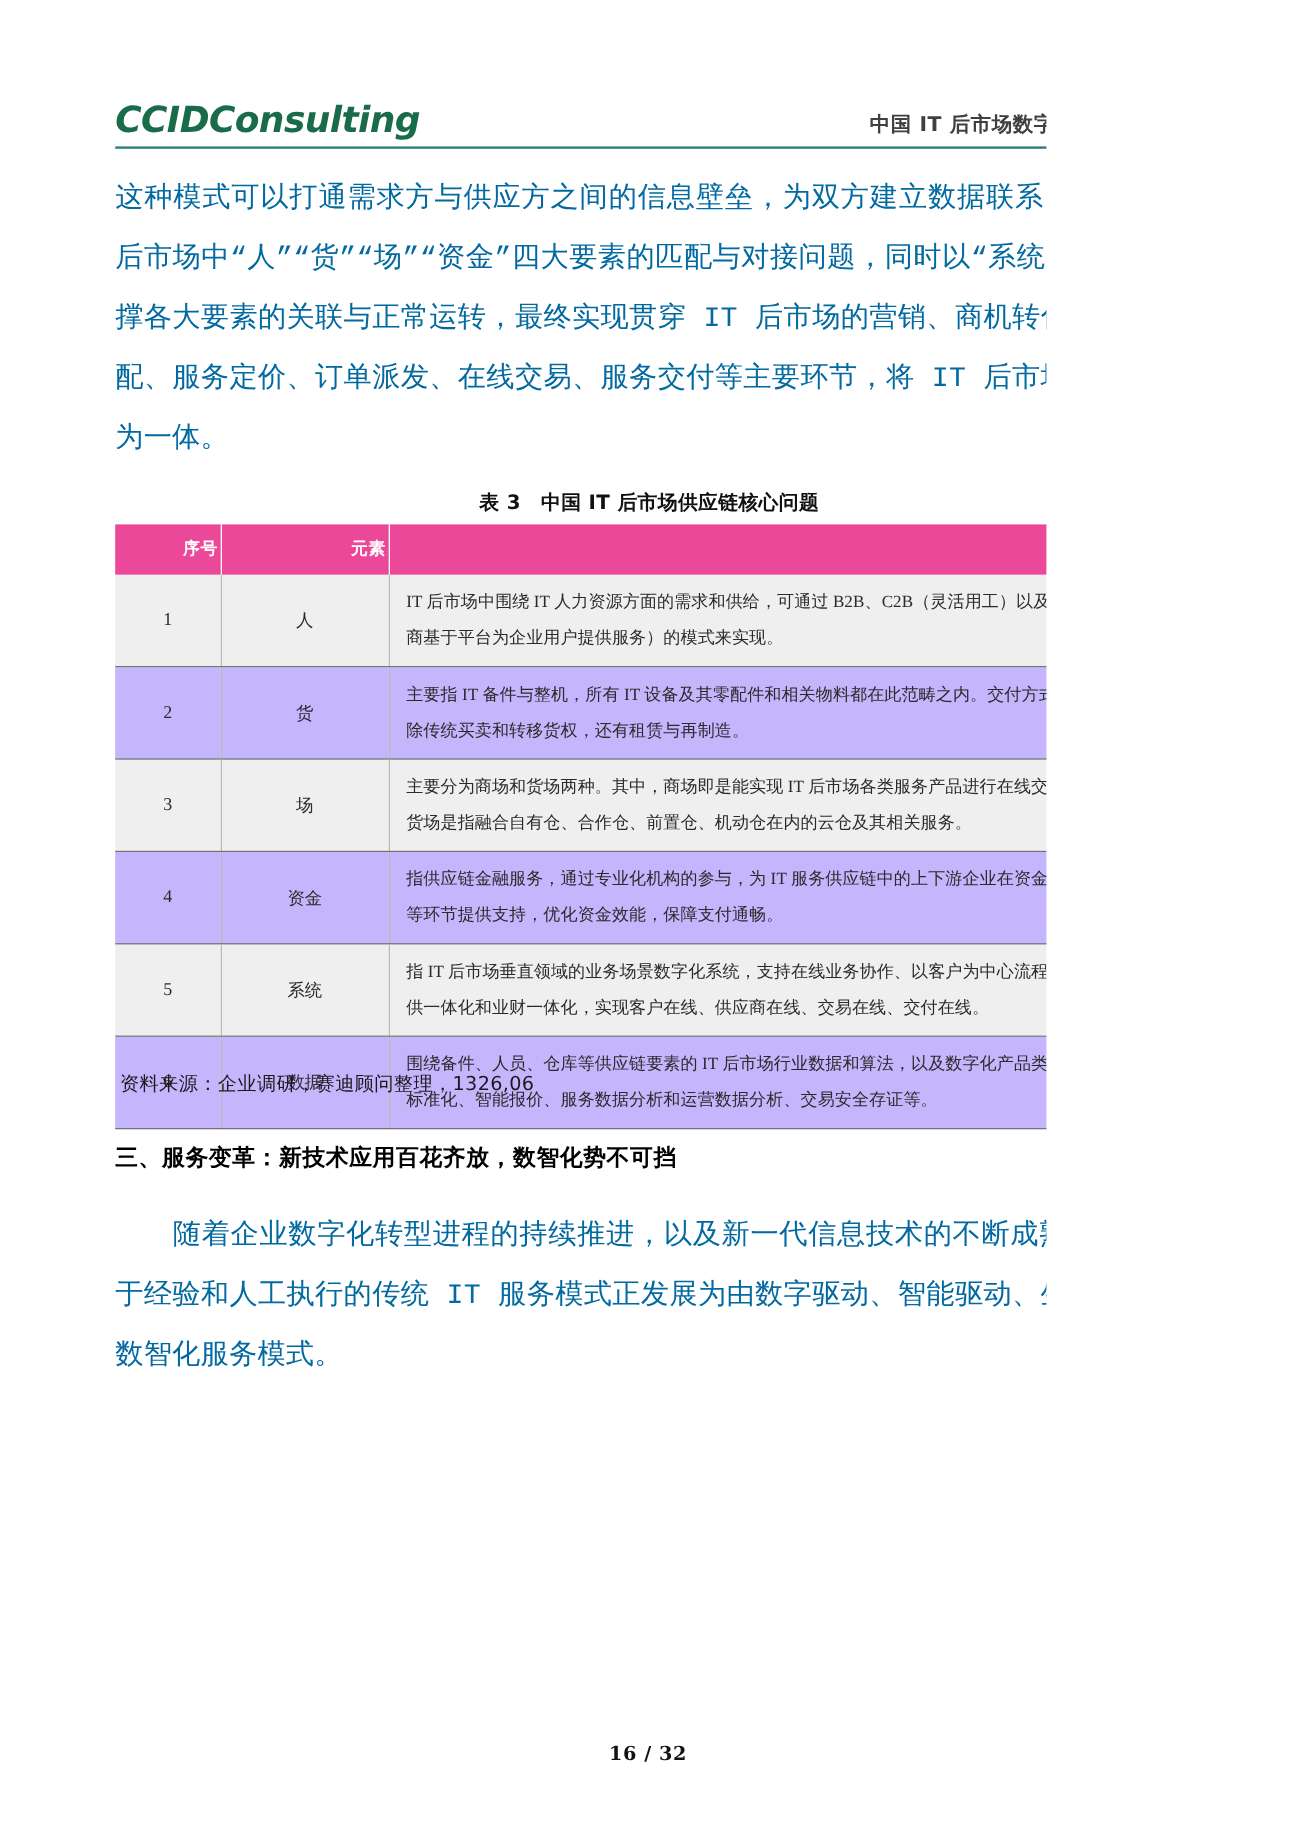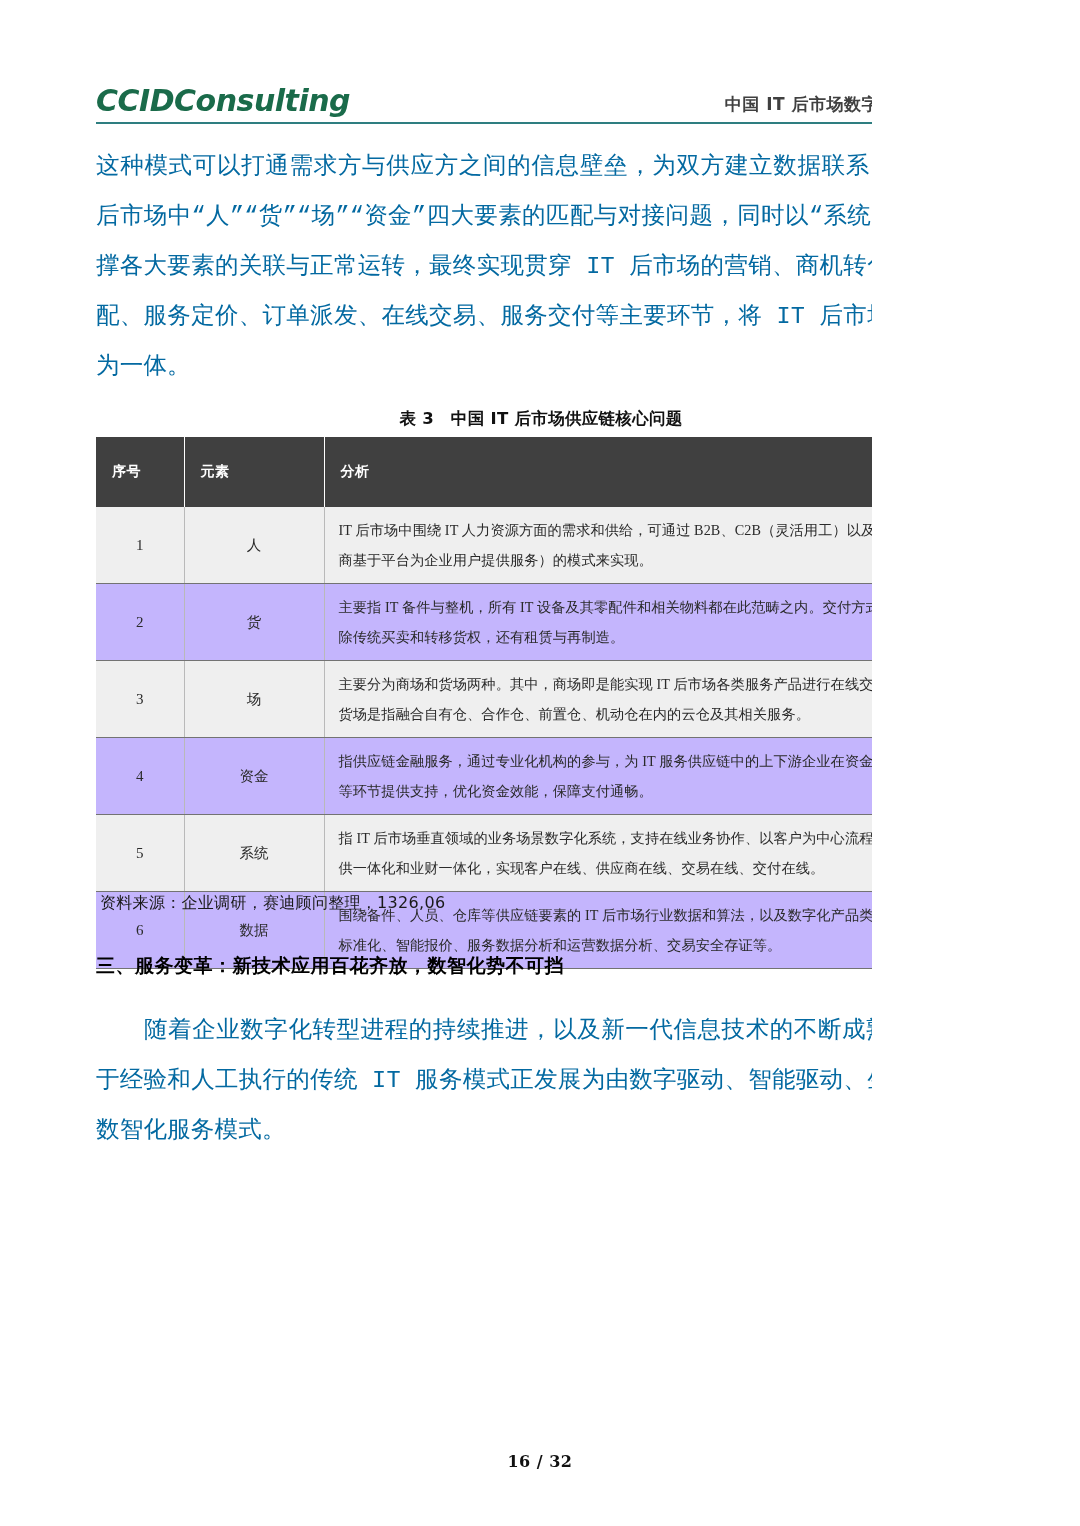--- a/index.html
+++ b/index.html
@@ -104,28 +104,28 @@
     top: 437px;
     width: 890px;
     border-collapse: collapse;
     table-layout: fixed;
   }
   .data-table col.c-idx { width: 88px; }
   .data-table col.c-elem { width: 140px; }
   .data-table col.c-desc { width: 662px; }
 
   .data-table thead th {
-    background: #404040;
+    background: #ec4899;
     color: #ffffff;
     font-family: "DejaVu Sans", "Liberation Sans", sans-serif;
     font-size: 14px;
     font-weight: 700;
     height: 38px;
-    padding: 16px;
-    text-align: left;
+    padding: 2px;
+    text-align: right;
     vertical-align: middle;
     border-right: 1px solid #ffffff;
     letter-spacing: 0.5px;
   }
   .data-table thead th:last-child { border-right: none; }
 
   .data-table tbody td {
     border-bottom: 1px solid #737373;
     font-family: Liberation Serif, serif;
     color: #2a2a2a;

